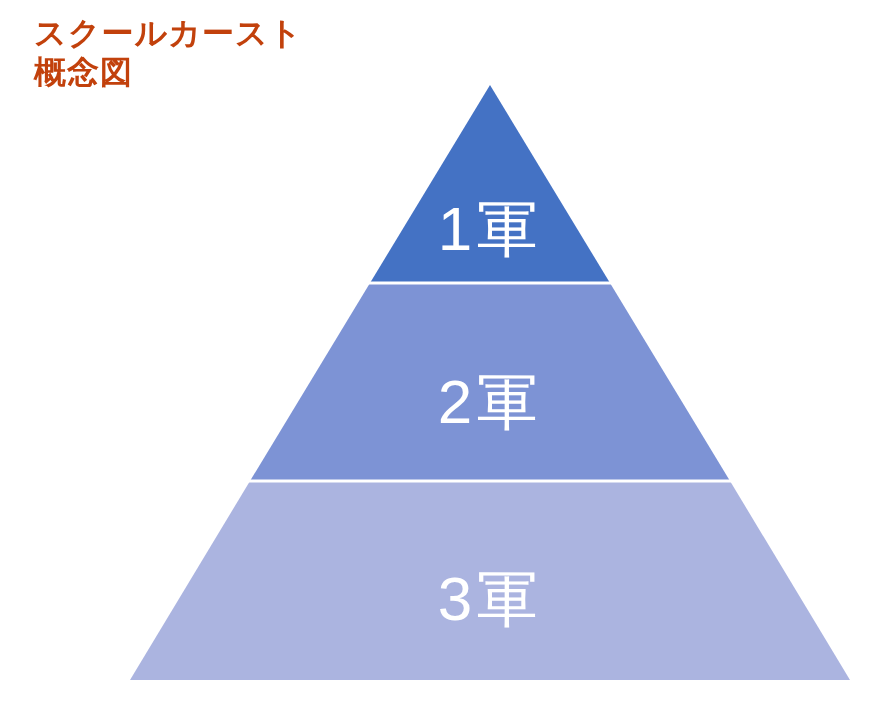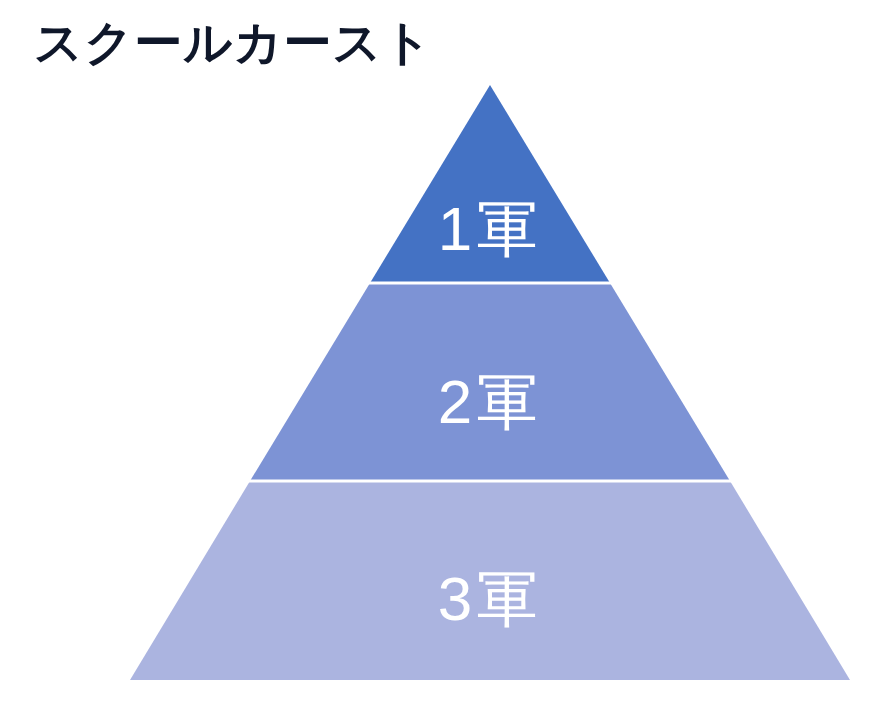--- a/index.html
+++ b/index.html
@@ -15,23 +15,23 @@
     background: #ffffff;
     overflow: hidden;
   }
   .title-block {
     position: absolute;
     left: 34px;
     top: 14px;
     z-index: 2;
   }
   .title-line {
-    font-size: 48px;
+    font-size: 32px;
     font-weight: 700;
-    color: #0f172a;
+    color: #c2410c;
     line-height: 1.22;
     letter-spacing: 1px;
     white-space: nowrap;
   }
   .pyramid-svg {
     position: absolute;
     left: 0;
     top: 0;
     width: 892px;
     height: 720px;
@@ -43,20 +43,21 @@
     letter-spacing: 4px;
   }
 </style>
 </head>
 <body>
 
 <div class="slide">
 
   <div class="title-block">
     <div class="title-line">スクールカースト</div>
+    <div class="title-line">概念図</div>
   </div>
 
   <svg class="pyramid-svg" viewBox="0 0 892 720" xmlns="http://www.w3.org/2000/svg">
 
     <polygon points="490,85 610,283 370,283" fill="#4472c4"></polygon>
 
     <polygon points="370,283 610,283 730,481 250,481" fill="#7d93d5"></polygon>
 
     <polygon points="250,481 730,481 850,680 130,680" fill="#abb4e0"></polygon>
 

